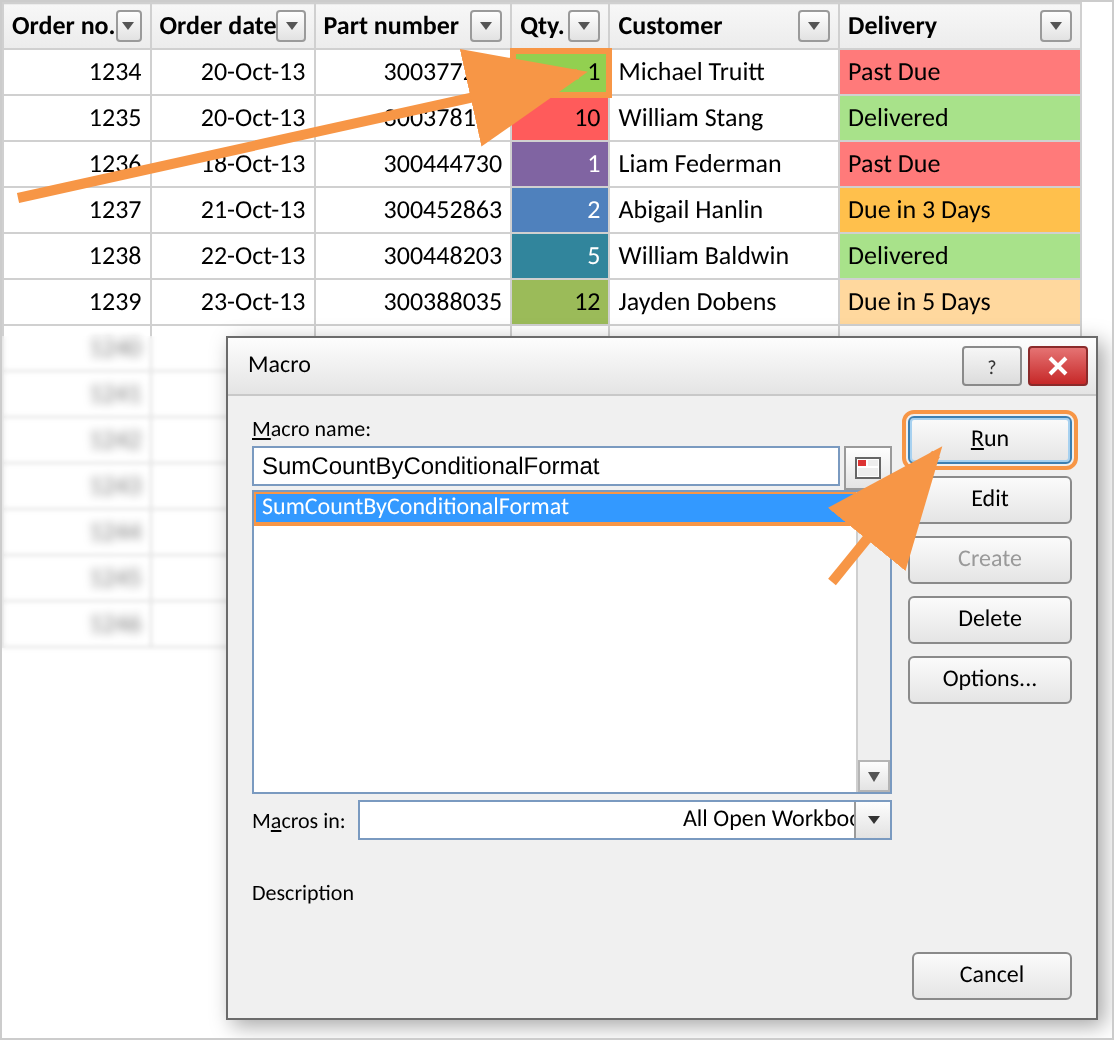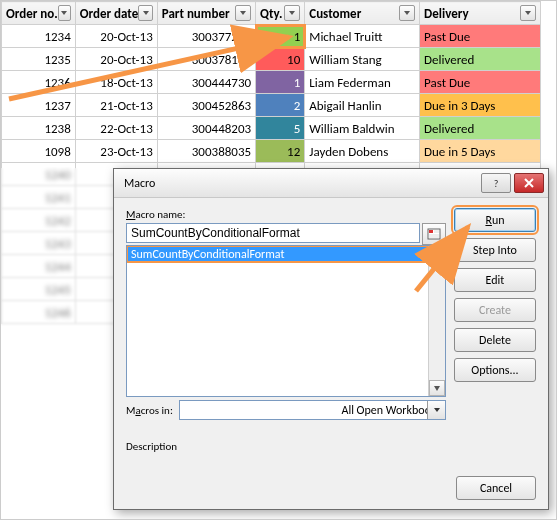--- a/index.html
+++ b/index.html
@@ -171,21 +171,21 @@
         </tr>
         <tr>
           <td class="num">1238</td>
           <td class="num">22-Oct-13</td>
           <td class="num">300448203</td>
           <td class="qty c-teal">5</td>
           <td class="">William Baldwin</td>
           <td class="d-deliv">Delivered</td>
         </tr>
         <tr>
-          <td class="num">1098</td>
+          <td class="num">1239</td>
           <td class="num">23-Oct-13</td>
           <td class="num">300388035</td>
           <td class="qty c-olive">12</td>
           <td class="">Jayden Dobens</td>
           <td class="d-5">Due in 5 Days</td>
         </tr>
         <tr style="filter: blur(2px); opacity: 0.8;">
           <td class="num">1240</td>
           <td class="num"></td>
           <td class="num"></td>
@@ -316,21 +316,20 @@
                 </div>
             </div>
           </div>
           <div class="desc">Description</div>
         </div>
         <div class="btncol">
           <div class="winbtn focus">
               <span class="underline">R</span>
               <span>un</span>
             </div>
-          <div class="winbtn">Step Into</div>
           <div class="winbtn">Edit</div>
           <div class="winbtn disabled">Create</div>
           <div class="winbtn">Delete</div>
           <div class="winbtn">Options...</div>
         </div>
       </div>
       <div class="footer">
         <div class="winbtn" style="width:78px;margin-top:40px;">Cancel</div>
       </div>
     </div>

